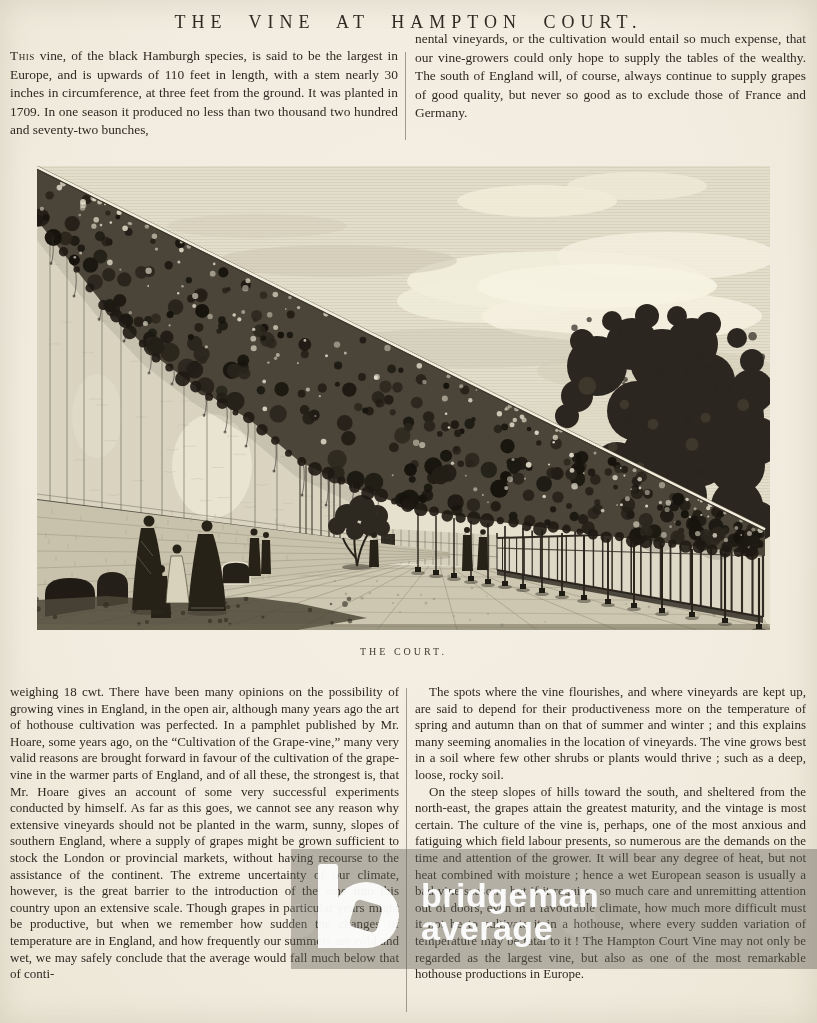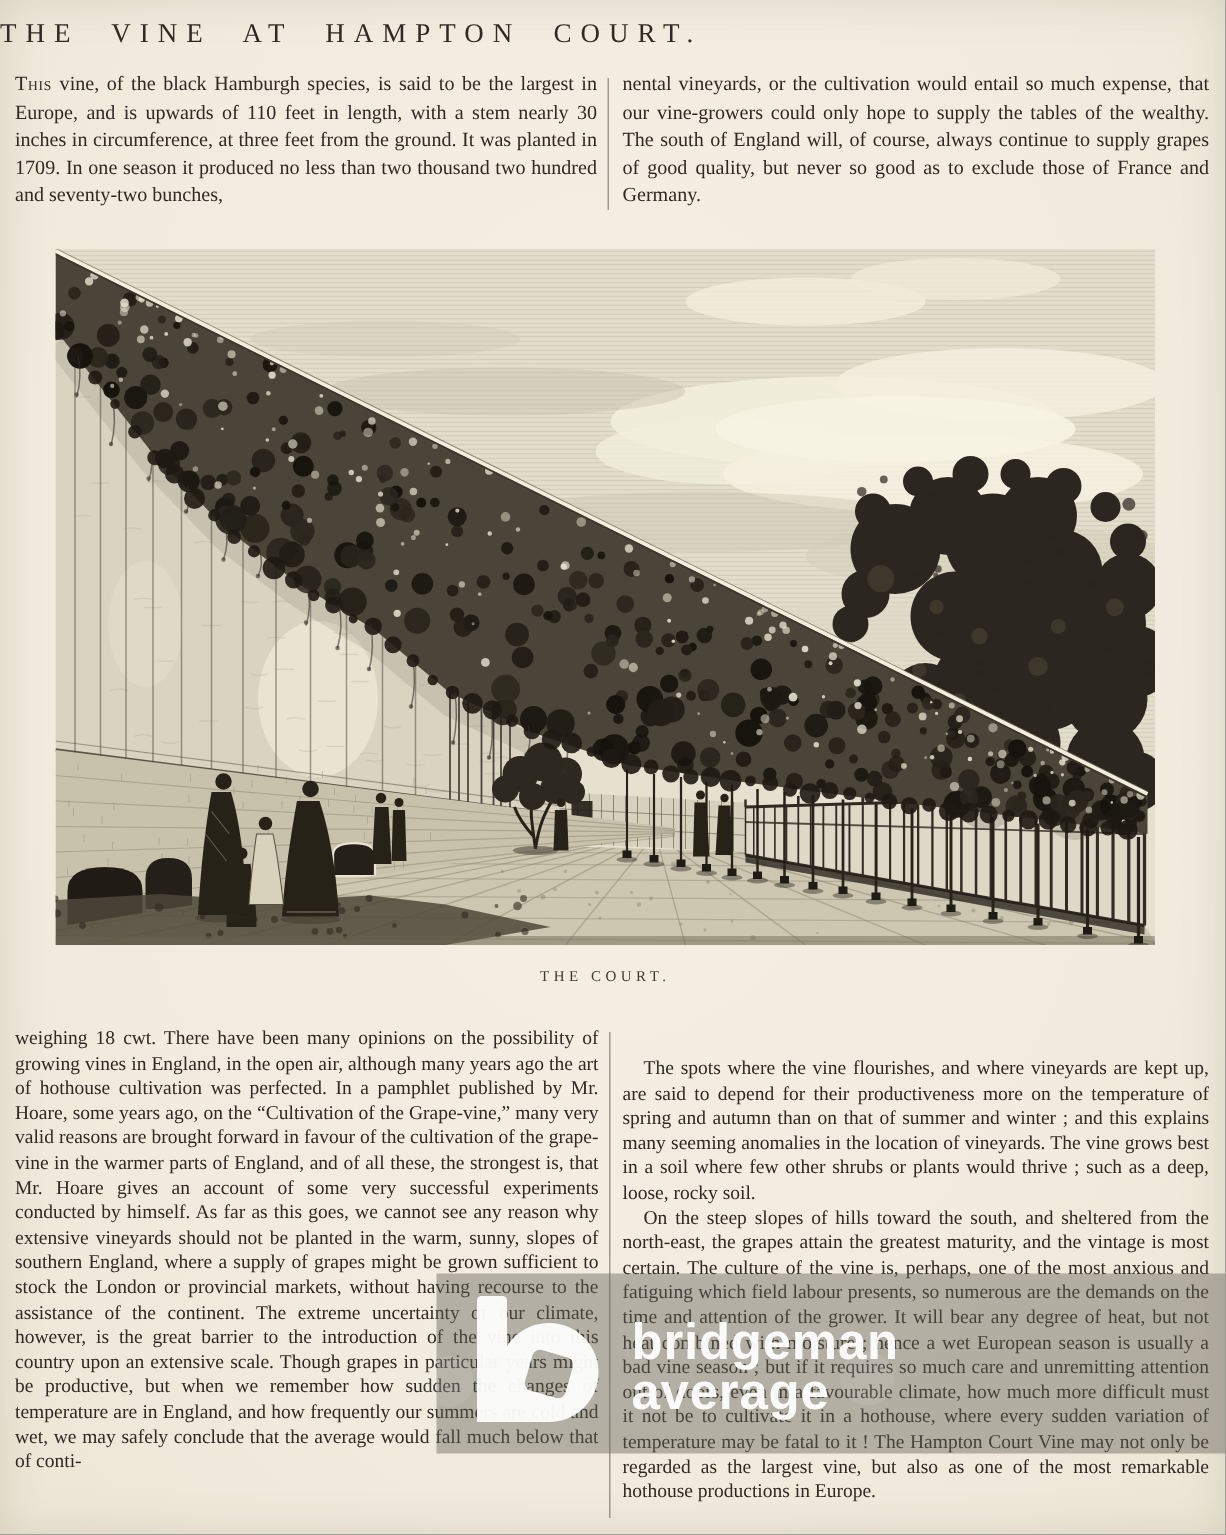--- a/index.html
+++ b/index.html
@@ -7,39 +7,39 @@
     position:relative;width:817px;height:1023px;margin:0 auto;
     background:
       radial-gradient(ellipse at 50% 40%, #f4f0e3 0%, #f1ecdf 60%, #ece6d6 100%);
     font-family:"Liberation Serif", serif;
     color:#2e2a23;
     overflow:hidden;
     box-shadow:inset 0 0 30px rgba(120,110,90,.18);
   }
   .masthead{
     position:absolute;top:12px;left:0;width:817px;
-    font-size:18px;font-weight:normal;
+    text-align:center;font-size:18px;font-weight:normal;
     letter-spacing:6px;word-spacing:11px;margin:0;color:#2f2b24;
   }
   .col{position:absolute;text-align:justify;font-size:13.4px;line-height:18.6px;}
   .col p{margin:0;}
   .tl{left:10px;top:47px;width:388px;}
-  .tr{left:415px;top:47px;width:391px;}
+  .tr{left:415px;top:30px;width:391px;}
   .smallcaps{font-variant:small-caps;letter-spacing:.5px;}
   .divider{position:absolute;width:1px;background:rgba(90,85,72,.55);}
   .d1{left:405px;top:52px;height:88px;}
   .d2{left:406px;top:688px;height:324px;}
   .engraving{position:absolute;left:37px;top:166px;width:733px;height:464px;margin:0;}
   .engraving svg{display:block;}
   .caption{
     position:absolute;left:37px;top:646px;width:733px;text-align:center;
     font-size:10px;letter-spacing:3px;color:#403b31;
   }
   .bl{left:10px;top:684px;width:389px;font-size:13px;line-height:16.6px;}
-  .br{left:415px;top:704px;width:391px;font-size:13px;line-height:16.6px;}
+  .br{left:415px;top:684px;width:391px;font-size:13px;line-height:16.6px;}
   .br p{text-indent:14px;}
   .watermark-band{
     position:absolute;left:291px;top:849px;width:526px;height:120px;
     background:rgba(100,97,89,.44);z-index:5;
   }
   .wm-ghost{position:absolute;border-radius:50%;background:rgba(255,255,255,.08);z-index:6;}
   .wm-g1{left:282px;top:904px;width:34px;height:34px;}
   .wm-g2{left:560px;top:901px;width:36px;height:36px;}
   .wm-logo{position:absolute;left:316px;top:864px;z-index:7;}
   .wm-text{

